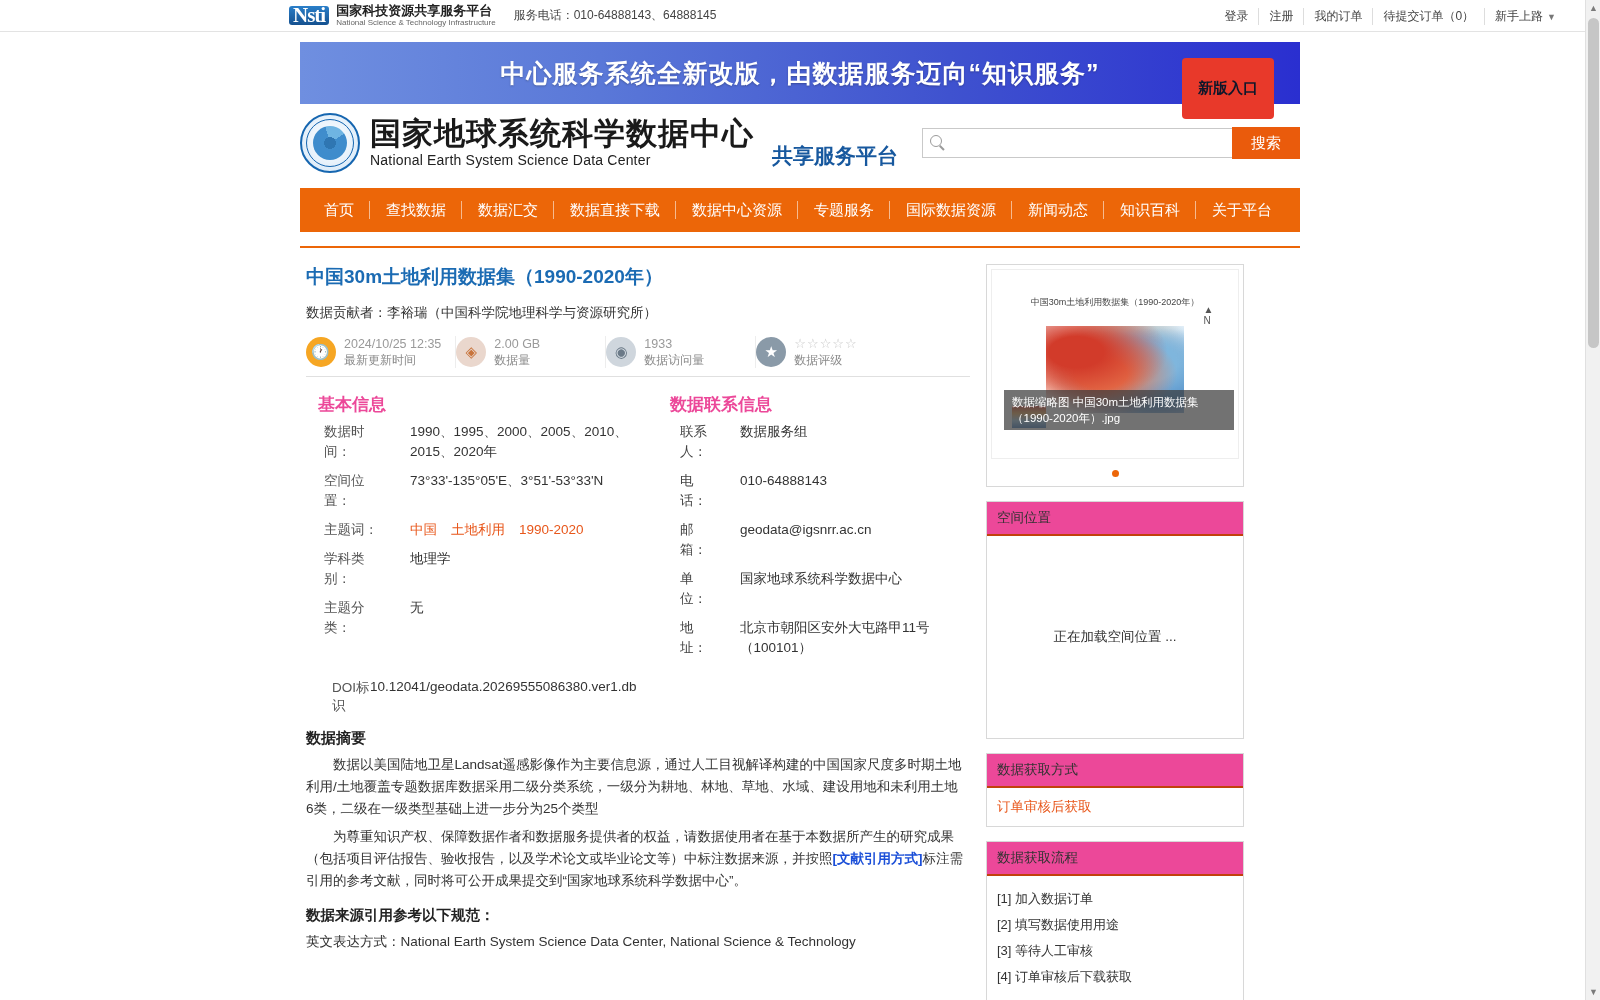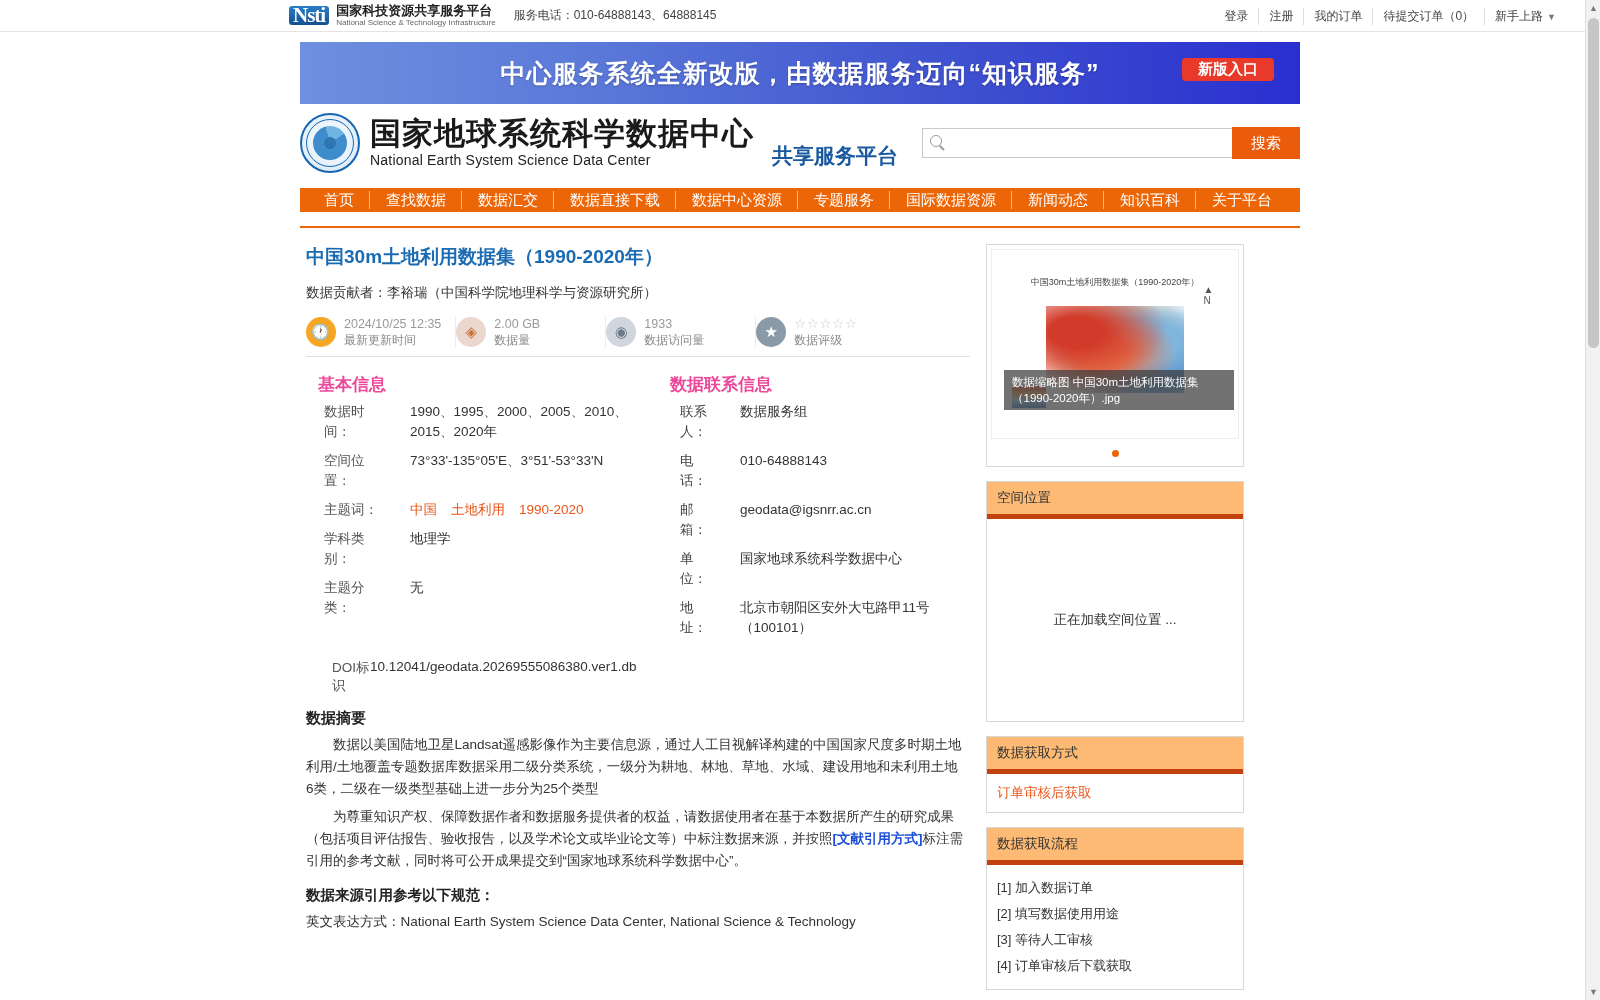--- a/index.html
+++ b/index.html
@@ -46,22 +46,22 @@
     display:flex; align-items:center; justify-content:center; position:relative;
   }
   .banner-text {
     color:#fff; font-size:25px; font-weight:bold;
     font-family:"Liberation Sans", sans-serif;
     letter-spacing:1px;
     text-shadow:0 1px 2px rgba(0,0,0,.25);
   }
   .banner-btn {
     position:absolute; right:26px; top:16px;
-    background:#e8392a; color:#ffffff; font-size:15px;
-    padding:2px 16px; border-radius:4px; font-weight:bold;
+    background:#e8392a; color:#0f172a; font-size:15px;
+    padding:21px 16px; border-radius:4px; font-weight:bold;
   }
 
   
   .site-header { width:1000px; margin:0 auto; height:72px; display:flex; align-items:center; padding-top:6px; }
   .seal {
     width:60px; height:60px; border-radius:50%;
     border:2px solid #1666b0;
     background:radial-gradient(circle at 50% 45%, #ffffff 0%, #e8f2fb 55%, #cfe3f5 100%);
     position:relative; flex:none; margin-right:10px;
     overflow:hidden;
@@ -95,21 +95,21 @@
     content:""; position:absolute; right:-4px; bottom:-3px; width:6px; height:1.6px;
     background:#9b9b9b; transform:rotate(45deg);
   }
   .search-btn {
     width:68px; height:32px; background:#ea5b0c; color:#fff; border:none;
     font-size:15px; cursor:pointer; font-family:"Liberation Sans", sans-serif;
   }
 
   
   .nav {
-    width:1000px; margin:12px auto 0; height:24px; background:#ec6608;
+    width:1000px; margin:12px auto 0; height:44px; background:#ec6608;
     display:flex; align-items:center; padding:0 8px;
   }
   .nav a {
     color:#fff; font-size:15px; text-decoration:none;
     padding:0 16px; line-height:36px; position:relative;
   }
   .nav a:after {
     content:""; position:absolute; right:0; top:9px; height:18px; width:1px; background:rgba(255,255,255,.55);
   }
   .nav a:last-child:after { display:none; }
@@ -182,21 +182,21 @@
   .compass { position:absolute; right:10%; top:18%; font-size:10px; color:#555; }
   .thumb-caption {
     position:absolute; left:12px; right:4px; bottom:28px;
     background:rgba(60,60,60,.72); color:#fff; font-size:11.5px;
     padding:4px 8px; line-height:16px;
   }
   .dots { text-align:center; padding:5px 0 2px; }
   .dot { display:inline-block; width:7px; height:7px; border-radius:50%; background:#ec6608; }
 
   .panel { border:1px solid #d8d8d8; margin-top:14px; background:#fff; }
-  .panel-h { background:#fdba74; border-bottom:5px solid #c2410c; padding:7px 10px; font-size:13.5px; color:#333; }
+  .panel-h { background:#ec4899; border-bottom:2px solid #c2410c; padding:7px 10px; font-size:13.5px; color:#333; }
   .panel-b { padding:10px; font-size:13px; color:#333; }
   .map-load { height:202px; display:flex; align-items:center; justify-content:center; color:#333; font-size:13.5px; }
   .acq { color:#e8571b; font-size:13.5px; }
   .flow-item { font-size:13px; line-height:26px; color:#333; }
 
   
   .scrollbar { position:absolute; right:0; top:0; width:15px; height:1000px; background:#f1f1f1; border-left:1px solid #e0e0e0; }
   .scroll-thumb { position:absolute; top:18px; left:2px; width:11px; height:330px; background:#c6c6c6; border-radius:6px; }
   .scroll-arrow { position:absolute; left:3px; font-size:9px; color:#7a7a7a; }
 </style>

